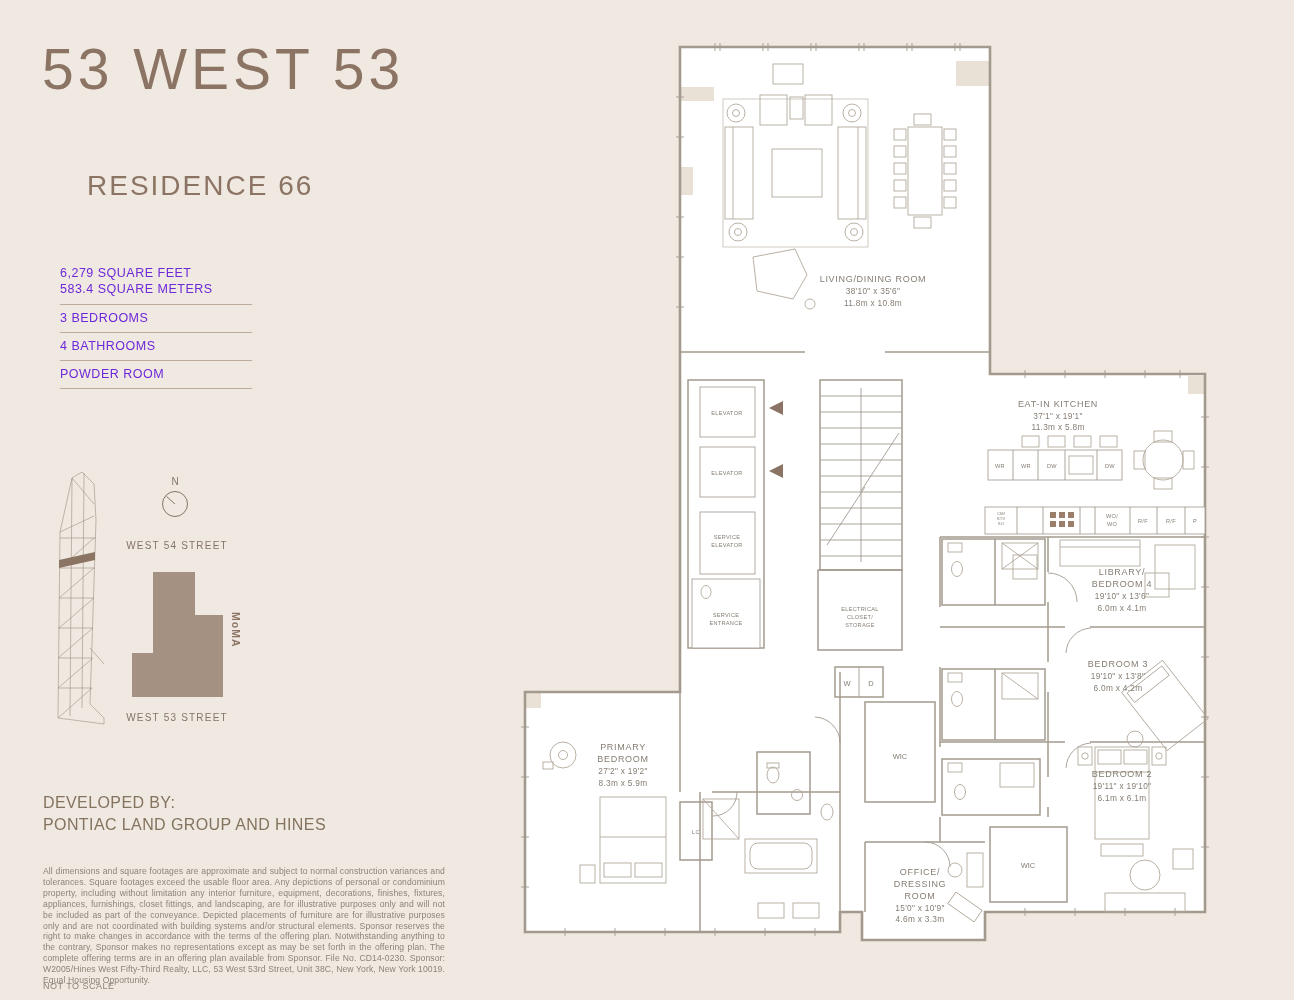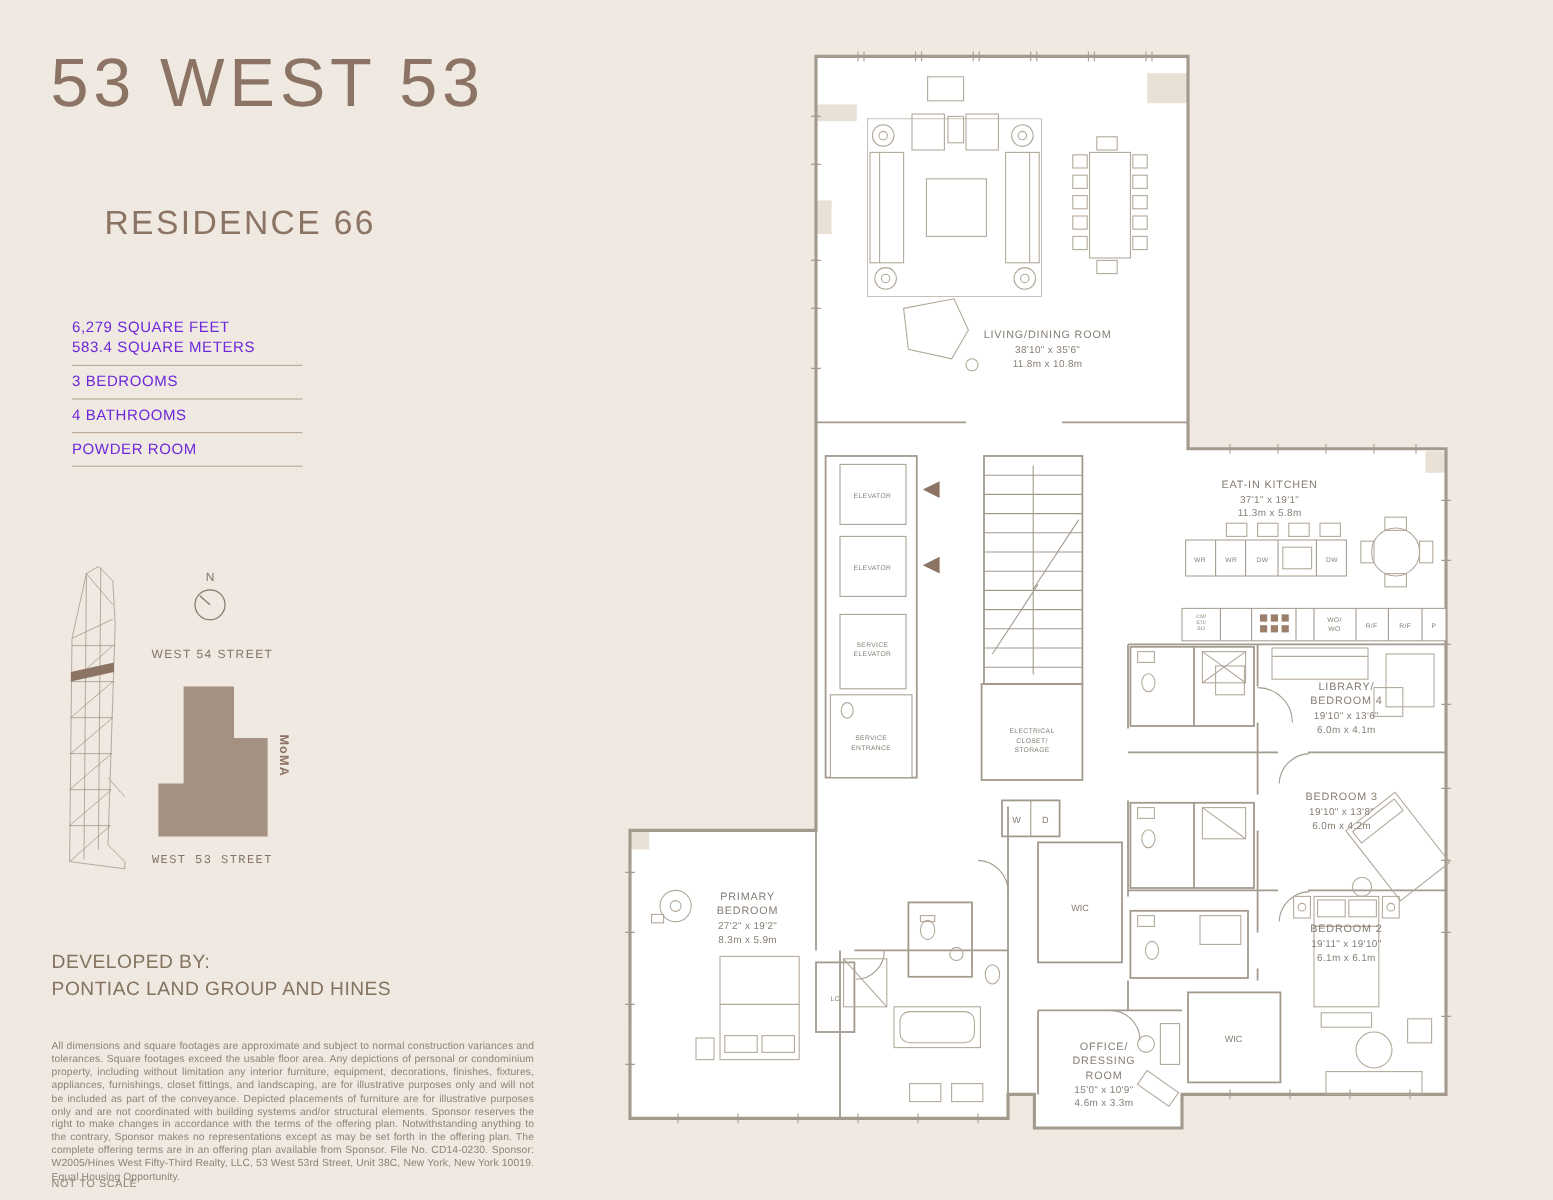--- a/index.html
+++ b/index.html
@@ -25,21 +25,21 @@
   .specs{
     left:60px;top:260px;width:192px;
     font-size:12.5px;letter-spacing:.5px;color:#6d28d9;
   }
   .spec-row{padding:5px 0 6px 0;border-bottom:1px solid #bcac9c;line-height:1.3;}
   
   .compass{left:148px;top:476px;width:54px;text-align:center;font-size:10px;color:#84746a;}
   .compass svg{display:block;margin:3px auto 0 auto;}
   .street{font-size:10px;letter-spacing:1.2px;color:#84746a;width:130px;text-align:center;}
   .street-top{left:112px;top:540px;}
-  .street-bottom{left:112px;top:712px;font-family:Liberation Mono, monospace;}
+  .street-bottom{left:112px;top:712px;}
   .moma{
     left:230px;top:612px;
     writing-mode:vertical-rl;
     font-size:10.5px;font-weight:bold;letter-spacing:1px;color:#8c7464;
   }
   .developer{left:43px;top:792px;font-size:16px;letter-spacing:.4px;line-height:1.35;color:#83735f;}
   .disclaimer{
     left:43px;top:866px;width:402px;
     font-size:8.6px;line-height:1.27;color:#8d8478;
     text-align:justify;letter-spacing:.1px;

